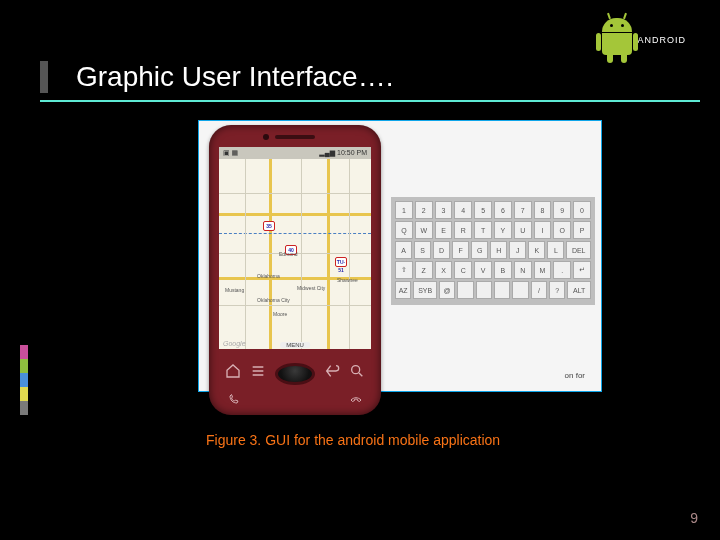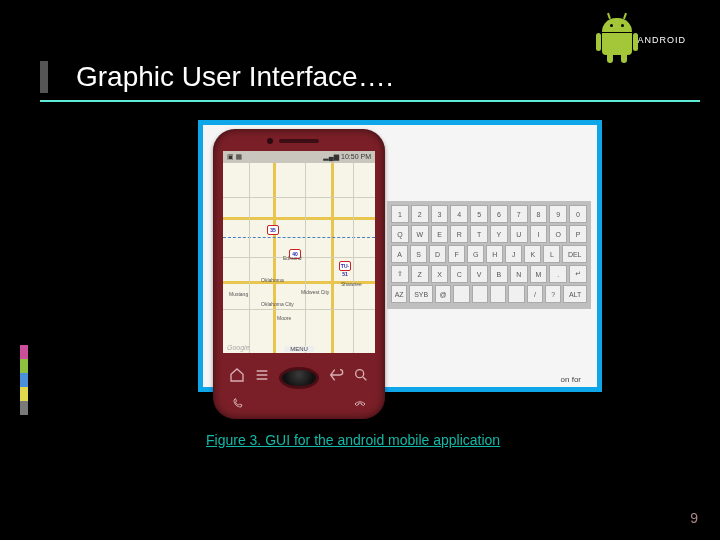--- a/index.html
+++ b/index.html
@@ -16,21 +16,21 @@
   .robot-head::after { right: 6px; transform: rotate(20deg); }
   .robot-eye-l, .robot-eye-r { position: absolute; width: 3px; height: 3px; background: #000; border-radius: 50%; top: 6px; }
   .robot-eye-l { left: 8px; } .robot-eye-r { right: 8px; }
   .robot-body { width: 30px; height: 22px; background: #a4c639; position: absolute; left: 5px; top: 15px; border-radius: 0 0 4px 4px; }
   .robot-arm-l, .robot-arm-r { position: absolute; width: 5px; height: 18px; background: #a4c639; border-radius: 3px; top: 15px; }
   .robot-arm-l { left: -1px; } .robot-arm-r { right: -1px; }
   .robot-leg-l, .robot-leg-r { position: absolute; width: 6px; height: 8px; background: #a4c639; border-radius: 0 0 3px 3px; top: 37px; }
   .robot-leg-l { left: 10px; } .robot-leg-r { right: 10px; }
   .android-word { color: #fff; font-size: 9px; letter-spacing: 1px; margin-top: 2px; font-family: Arial; }
 
-  .figure-area { position: absolute; top: 120px; left: 198px; width: 404px; height: 272px; background: #f5f5f5; border: 5px solid #0ea5e9; }
+  .figure-area { position: absolute; top: 120px; left: 198px; width: 404px; height: 272px; background: #f5f5f5; border: 1px solid #0ea5e9; }
   .phone { position: absolute; left: 10px; top: 4px; width: 172px; height: 290px; background: #7a1f27; border-radius: 22px; box-shadow: inset 0 0 8px rgba(0,0,0,.6), 0 2px 4px rgba(0,0,0,.4); }
   .phone-top { position: absolute; top: 10px; left: 50%; transform: translateX(-50%); width: 40px; height: 4px; border-radius: 2px; background: #3a0e12; }
   .phone-top::before { content:""; position:absolute; left:-12px; top:-1px; width:6px; height:6px; background:#2a0a0e; border-radius:50%; }
   .screen { position: absolute; top: 22px; left: 10px; right: 10px; height: 202px; background: #fff; overflow: hidden; }
   .statusbar { height: 12px; background: #c9c7bd; font-size: 7px; display:flex; justify-content:space-between; align-items:center; padding:0 4px; color:#333; }
   .map { position: relative; width: 100%; height: 190px; background: #f7f4e8; overflow: hidden; }
   .road-h, .road-v { position: absolute; background: #e8c54e; }
   .road-h { height: 3px; left: 0; right: 0; }
   .road-v { width: 3px; top: 0; bottom: 0; }
   .road-blue { position: absolute; height: 1px; border-top: 1px dashed #4a7fc2; left: 0; right: 0; }
@@ -46,21 +46,21 @@
   .phone-bottom-icons { position: absolute; bottom: 10px; left: 18px; right: 18px; height: 12px; display: flex; justify-content: space-between; align-items: center; }
   .phone-bottom-icons svg { width: 14px; height: 12px; }
 
   .keyboard { position: absolute; right: 6px; top: 76px; width: 204px; background: #bfbfbf; padding: 4px; }
   .kb-row { display: flex; gap: 2px; margin-bottom: 2px; }
   .key { flex: 1; height: 18px; background: #f0f0f0; border: 1px solid #aaa; font-size: 7px; display: flex; align-items: center; justify-content: center; color: #555; text-transform: uppercase; }
   .key.wide { flex: 1.5; }
 
   .snippet { position: absolute; right: 16px; top: 250px; font-size: 8px; color: #444; }
 
-  .caption { position: absolute; top: 432px; left: 206px; color: #14b8a6; font-size: 14px; text-decoration: underline; }
+  .caption { position: absolute; top: 432px; left: 206px; color: #f97316; font-size: 14px; }
   .page-num { position: absolute; bottom: 14px; right: 22px; color: #a88; font-size: 14px; }
   .side-stripe { position: absolute; left: 20px; top: 345px; width: 8px; height: 70px; }
   .stripe-seg { width: 8px; height: 14px; }
 </style>
 </head>
 <body>
 
 <div class="slide">
 
   <div class="android-logo">

